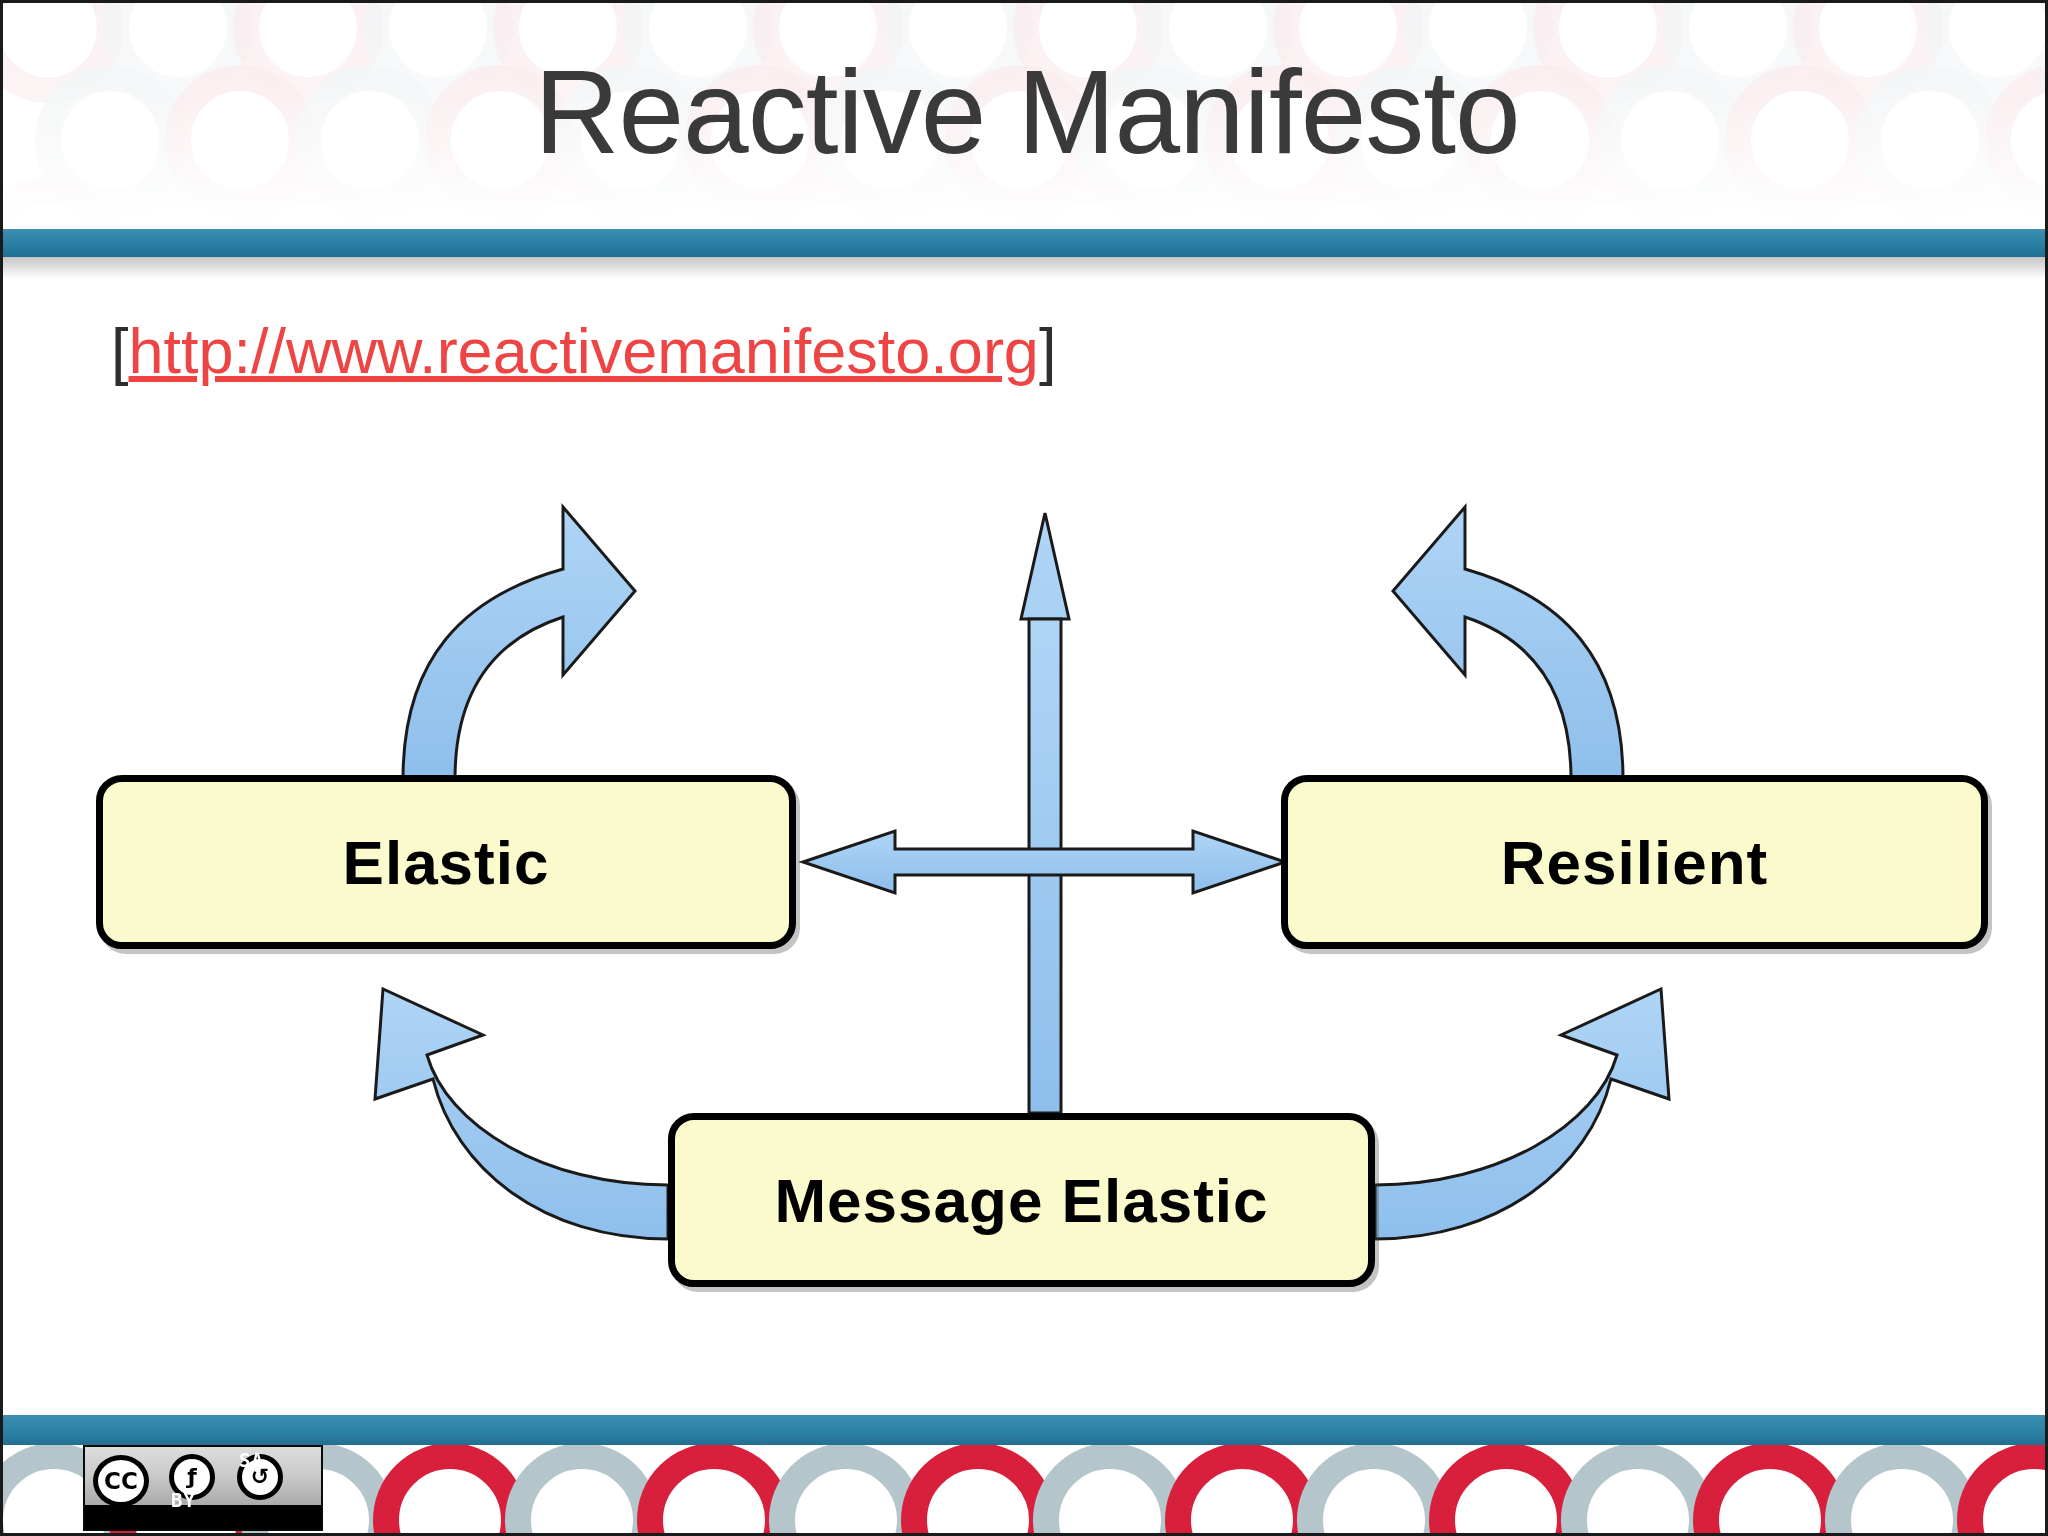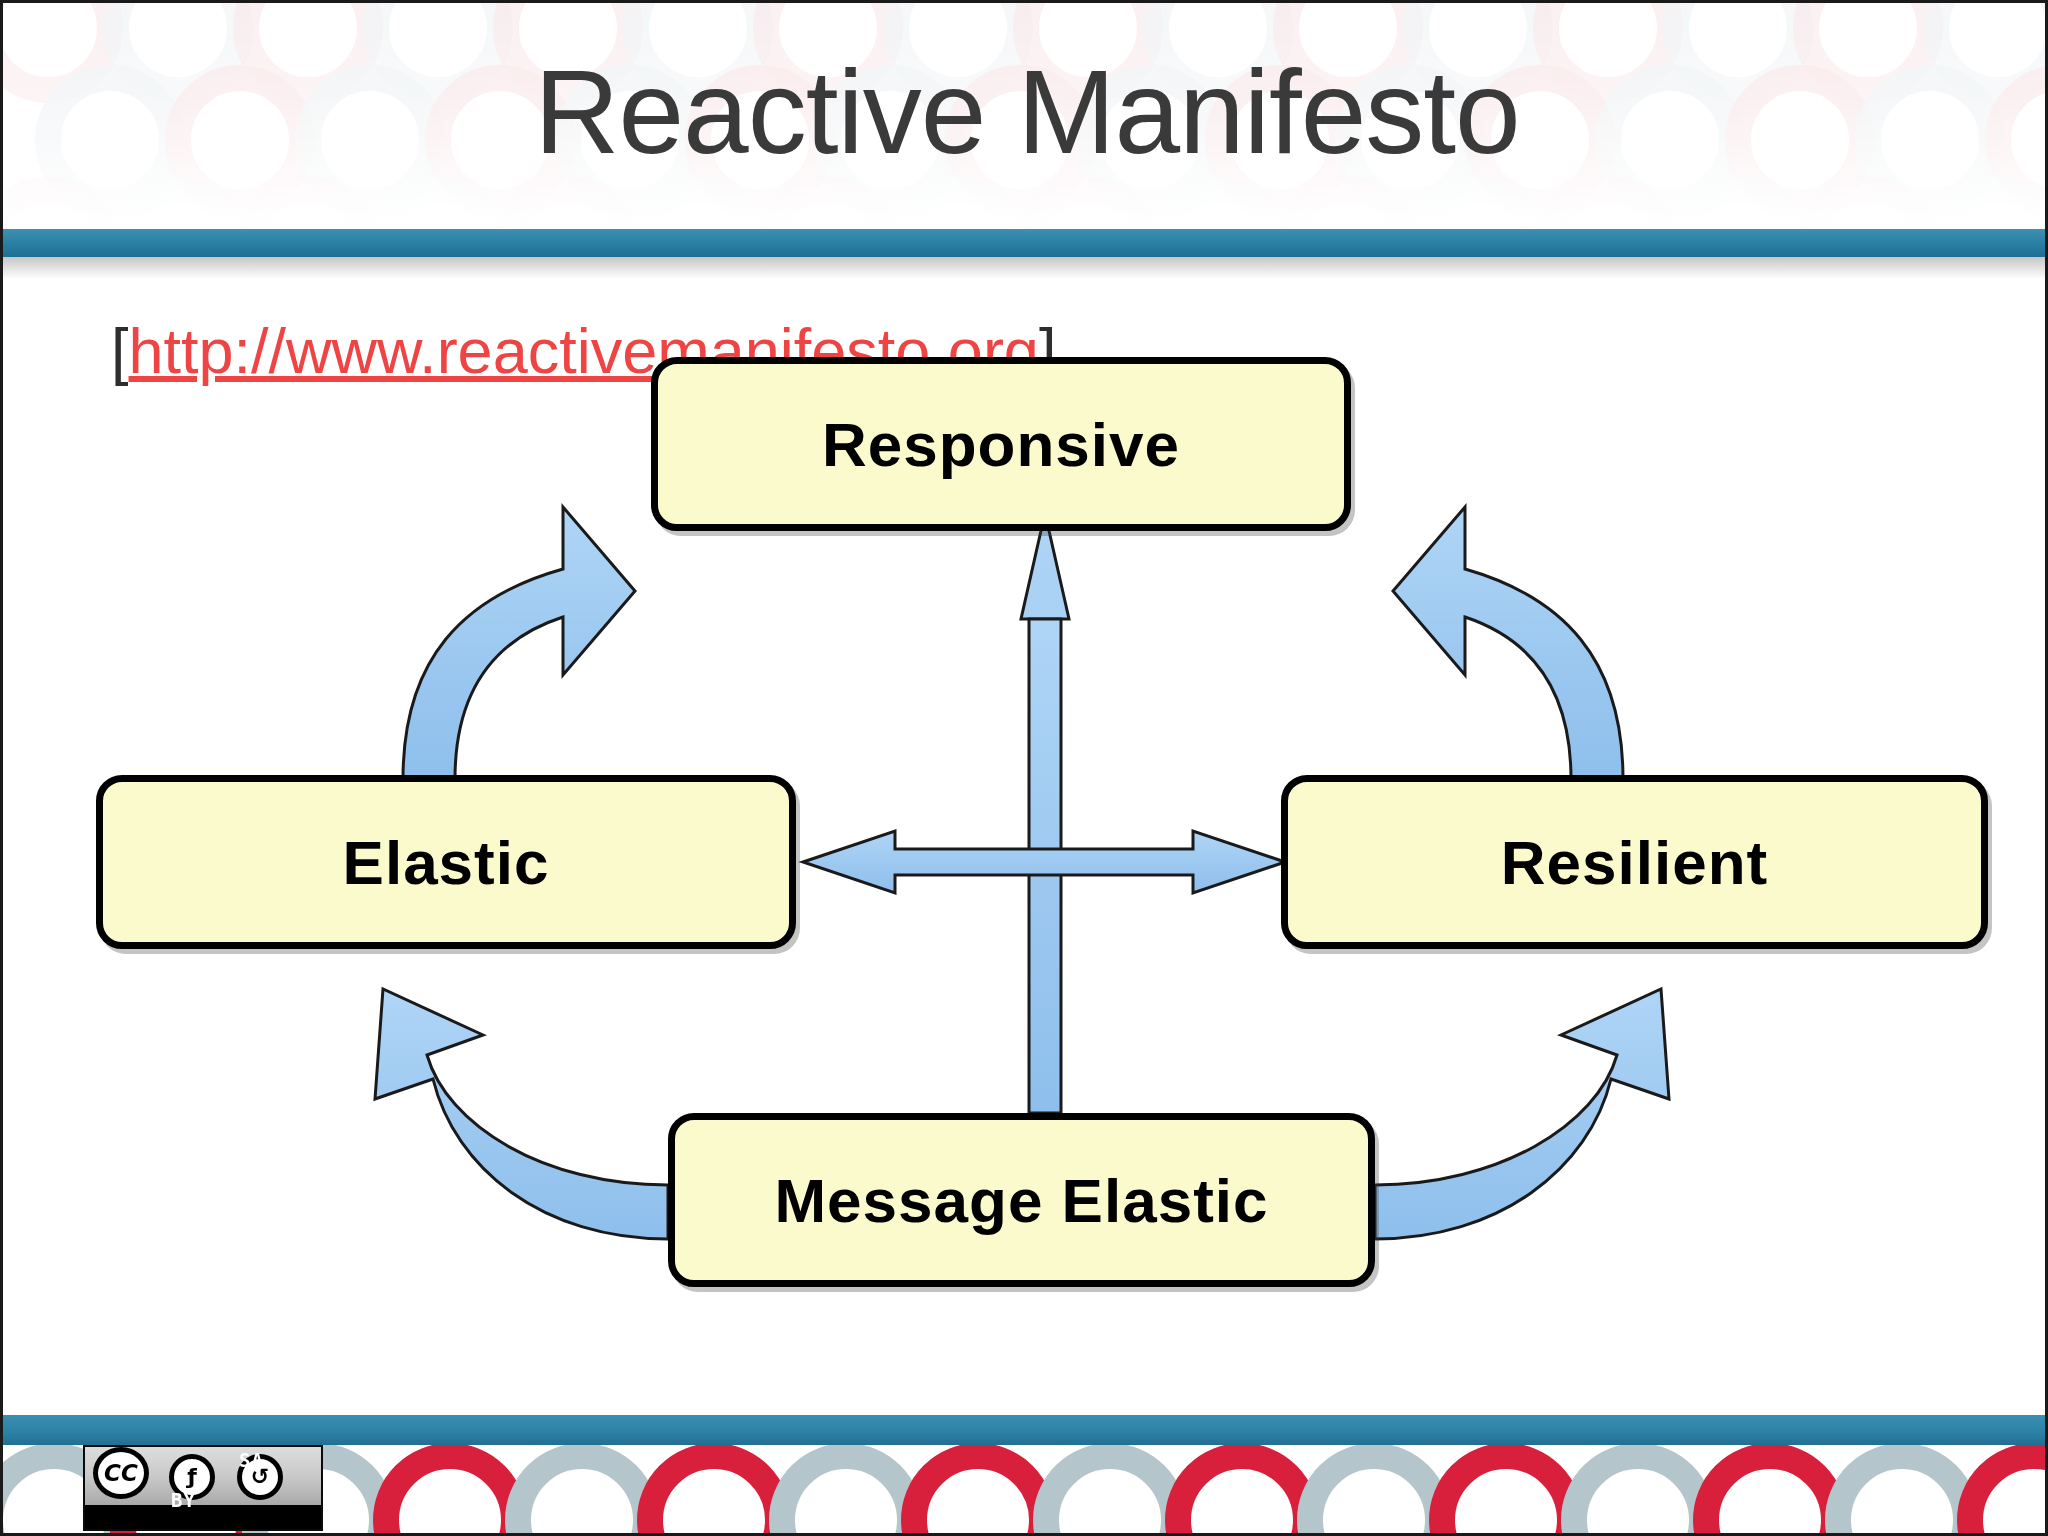--- a/index.html
+++ b/index.html
@@ -207,21 +207,21 @@
     box-sizing: border-box;
     display: flex;
     align-items: center;
     justify-content: center;
     font-size: 22px;
     font-weight: bold;
     color: #000000;
     font-family: "DejaVu Sans", sans-serif;
     line-height: 1;
   }
-  #cc-circle-cc { left: 8px; top: 0; width: 56px; height: 52px; font-size: 23px; font-style: italic; }
+  #cc-circle-cc { left: 8px; top: 8px; width: 56px; height: 52px; font-size: 23px; }
   #cc-circle-by { left: 84px; }
   #cc-circle-sa { left: 152px; }
   .cc-glyph {
     display: block;
   }
   .cc-bottom {
     position: absolute;
     left: 0;
     top: 58px;
     width: 236px;
@@ -370,23 +370,20 @@
                L 1190,570
                L 1190,552
                L 1282,583
                L 1190,614
                L 1190,596
                L 892,596
                L 892,614
                Z" fill="url(#arrowGrad)" stroke="#1a1a1a" stroke-width="3"></path>
     </svg>
 
-    <div class="node-box" id="box-responsive">
-      <span class="node-label">Responsive</span>
-    </div>
 
     <div class="node-box" id="box-elastic">
       <span class="node-label">Elastic</span>
     </div>
 
     <div class="node-box" id="box-resilient">
       <span class="node-label">Resilient</span>
     </div>
 
     <div class="node-box" id="box-message">

